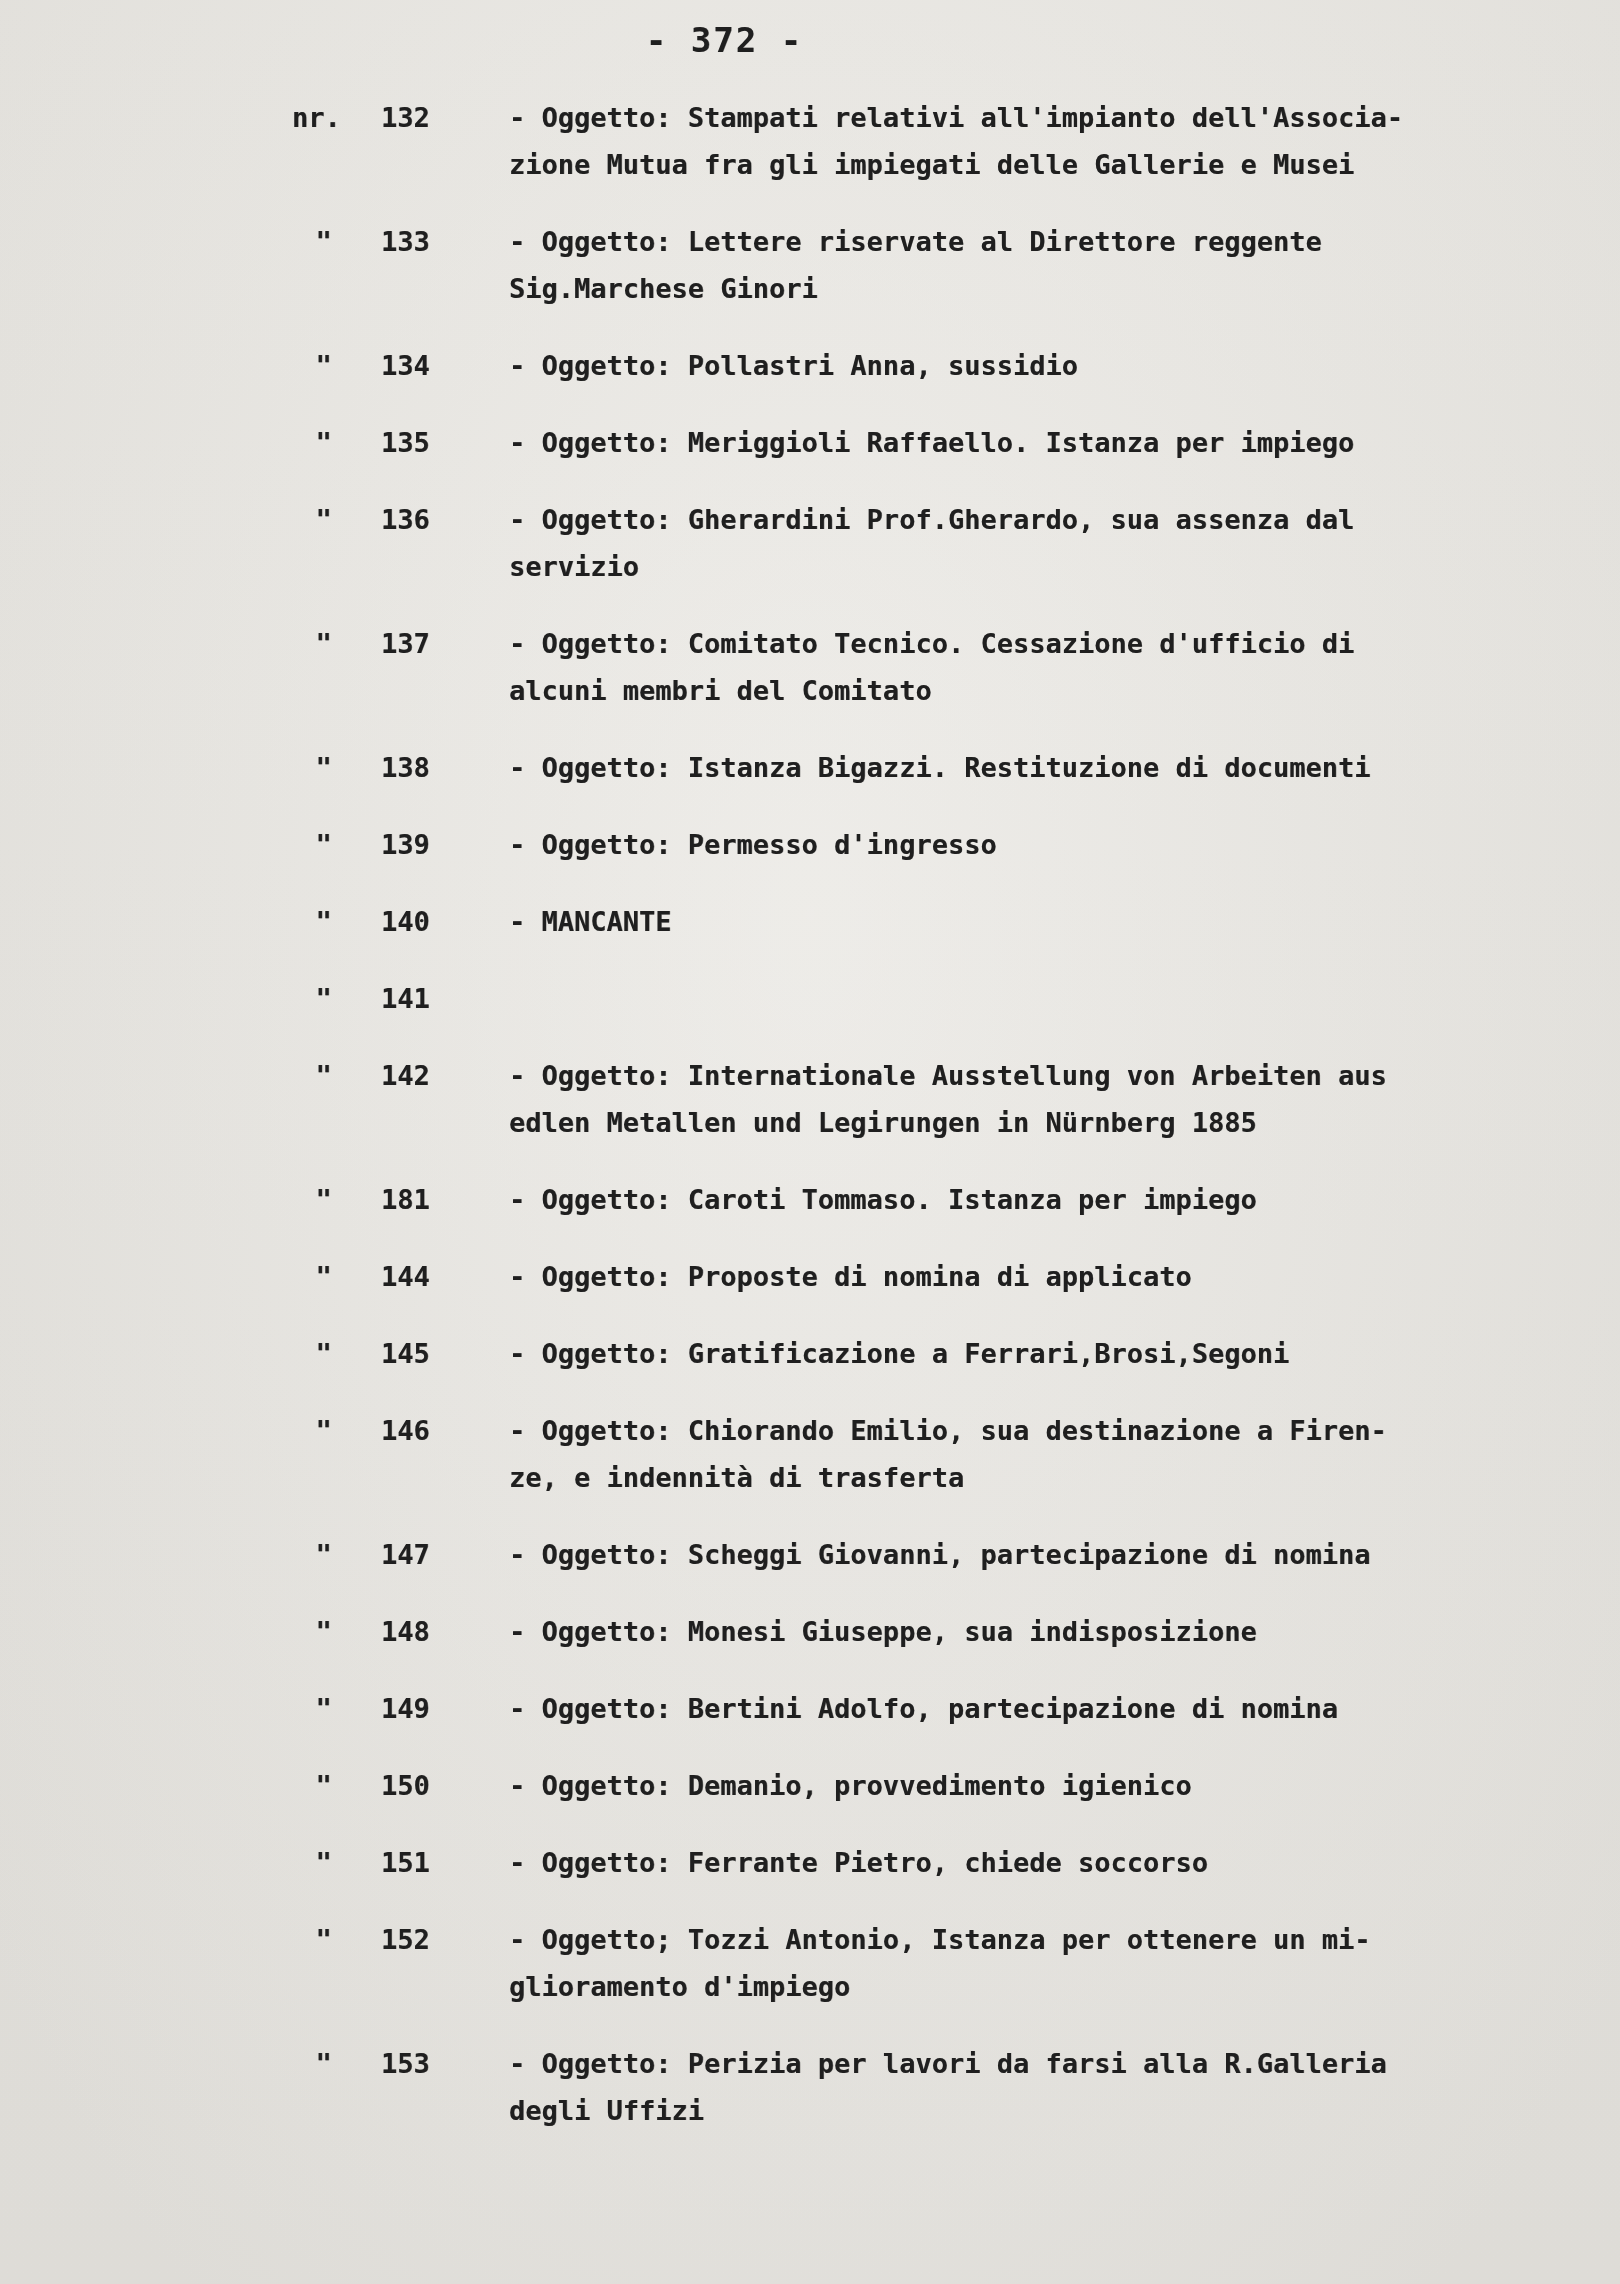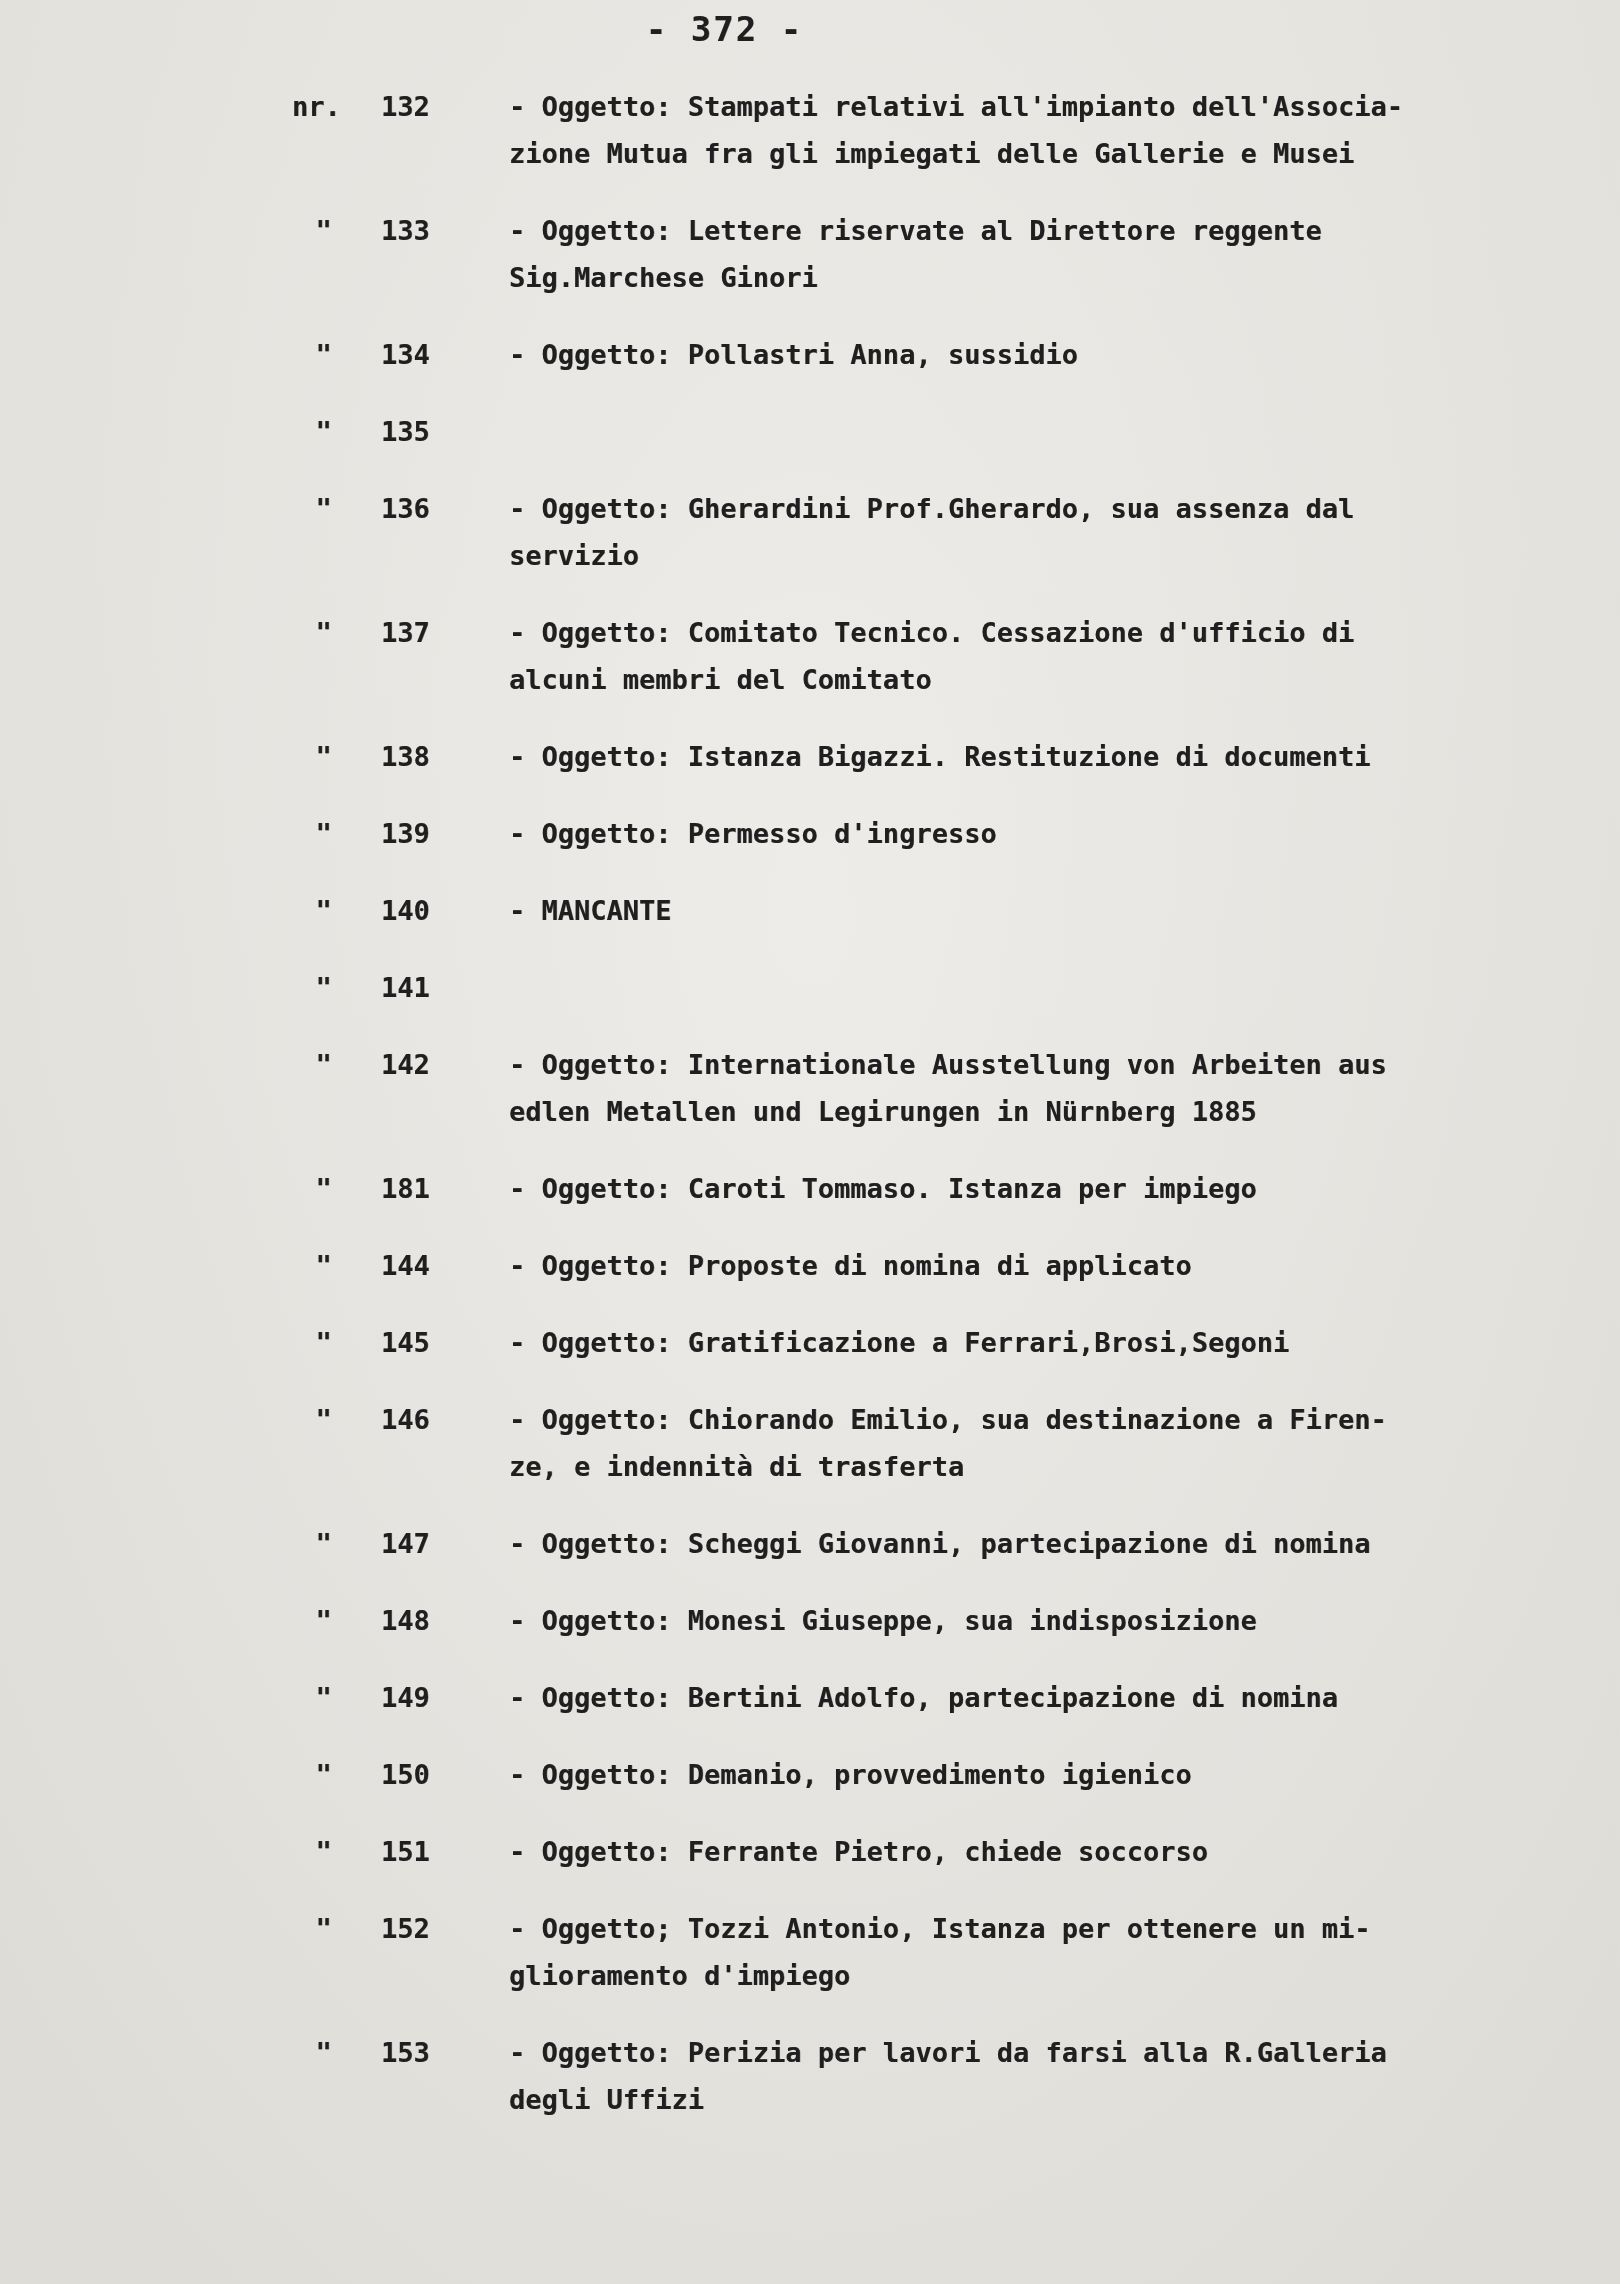--- a/index.html
+++ b/index.html
@@ -13,21 +13,21 @@
     font-family: "DejaVu Sans Mono", "Liberation Mono", monospace;
     font-weight: 700;
     color: #1f1f1f;
     overflow: hidden;
   }
   .page {
     position: relative;
     width: 1620px;
     height: 2284px;
     box-sizing: border-box;
-    padding-top: 6px;
+    padding-top: 17px;
     
     background:
       radial-gradient(ellipse at 50% 40%, rgba(255,255,255,0.25), rgba(0,0,0,0.035) 90%),
       linear-gradient(180deg, #eae8e3 0%, #e7e5e0 55%, #e6e4df 100%);
   }
   .page-number {
     text-align: center;
     font-size: 34px;
     line-height: 47px;
     letter-spacing: 2px;
@@ -83,20 +83,21 @@
 Sig.Marchese Ginori</span>
   </div>
       <div class="row">
     <span class="marker quote">"</span>
     <span class="num">134</span>
     <span class="text">- Oggetto: Pollastri Anna, sussidio</span>
   </div>
       <div class="row">
     <span class="marker quote">"</span>
     <span class="num">135</span>
+    <span class="text">- Oggetto: Meriggioli Raffaello. Istanza per impiego</span>
   </div>
       <div class="row">
     <span class="marker quote">"</span>
     <span class="num">136</span>
     <span class="text">- Oggetto: Gherardini Prof.Gherardo, sua assenza dal
 servizio</span>
   </div>
       <div class="row">
     <span class="marker quote">"</span>
     <span class="num">137</span>

